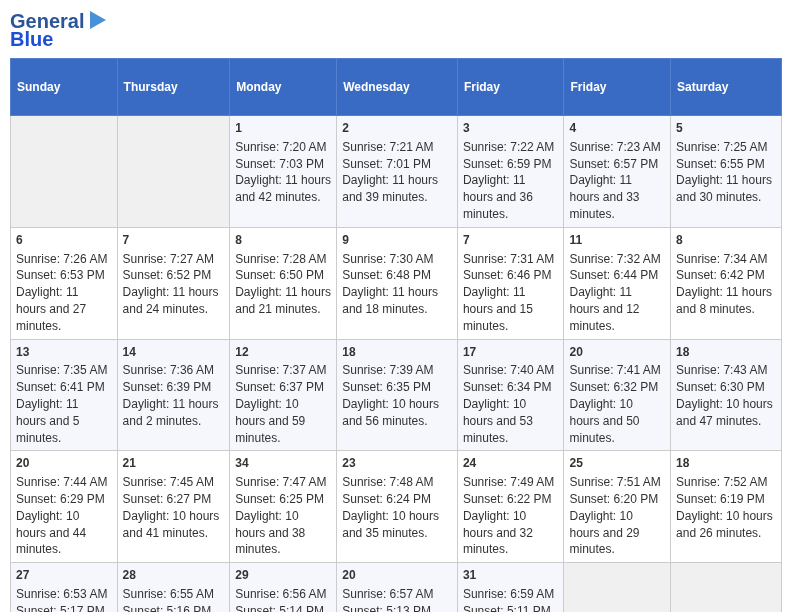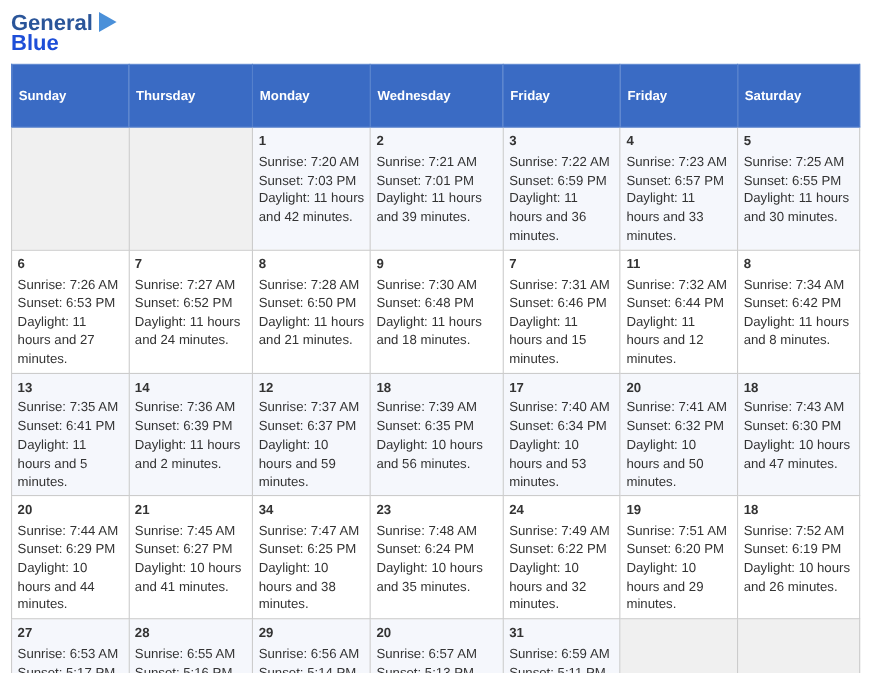--- a/index.html
+++ b/index.html
@@ -136,21 +136,21 @@
         <td><span class="day-num">17</span><span class="day-info">Sunrise: 7:40 AM<br>Sunset: 6:34 PM<br>Daylight: 10 hours and 53 minutes.</span></td>
         <td><span class="day-num">20</span><span class="day-info">Sunrise: 7:41 AM<br>Sunset: 6:32 PM<br>Daylight: 10 hours and 50 minutes.</span></td>
         <td><span class="day-num">18</span><span class="day-info">Sunrise: 7:43 AM<br>Sunset: 6:30 PM<br>Daylight: 10 hours and 47 minutes.</span></td>
       </tr>
       <tr>
         <td><span class="day-num">20</span><span class="day-info">Sunrise: 7:44 AM<br>Sunset: 6:29 PM<br>Daylight: 10 hours and 44 minutes.</span></td>
         <td><span class="day-num">21</span><span class="day-info">Sunrise: 7:45 AM<br>Sunset: 6:27 PM<br>Daylight: 10 hours and 41 minutes.</span></td>
         <td><span class="day-num">34</span><span class="day-info">Sunrise: 7:47 AM<br>Sunset: 6:25 PM<br>Daylight: 10 hours and 38 minutes.</span></td>
         <td><span class="day-num">23</span><span class="day-info">Sunrise: 7:48 AM<br>Sunset: 6:24 PM<br>Daylight: 10 hours and 35 minutes.</span></td>
         <td><span class="day-num">24</span><span class="day-info">Sunrise: 7:49 AM<br>Sunset: 6:22 PM<br>Daylight: 10 hours and 32 minutes.</span></td>
-        <td><span class="day-num">19</span><span class="day-info">Sunrise: 7:51 AM<br>Sunset: 6:20 PM<br>Daylight: 10 hours and 29 minutes.</span></td>
+        <td><span class="day-num">25</span><span class="day-info">Sunrise: 7:51 AM<br>Sunset: 6:20 PM<br>Daylight: 10 hours and 29 minutes.</span></td>
         <td><span class="day-num">18</span><span class="day-info">Sunrise: 7:52 AM<br>Sunset: 6:19 PM<br>Daylight: 10 hours and 26 minutes.</span></td>
       </tr>
       <tr>
         <td><span class="day-num">27</span><span class="day-info">Sunrise: 6:53 AM<br>Sunset: 5:17 PM<br>Daylight: 10 hours and 24 minutes.</span></td>
         <td><span class="day-num">28</span><span class="day-info">Sunrise: 6:55 AM<br>Sunset: 5:16 PM<br>Daylight: 10 hours and 21 minutes.</span></td>
         <td><span class="day-num">29</span><span class="day-info">Sunrise: 6:56 AM<br>Sunset: 5:14 PM<br>Daylight: 10 hours and 18 minutes.</span></td>
         <td><span class="day-num">20</span><span class="day-info">Sunrise: 6:57 AM<br>Sunset: 5:13 PM<br>Daylight: 10 hours and 15 minutes.</span></td>
         <td><span class="day-num">31</span><span class="day-info">Sunrise: 6:59 AM<br>Sunset: 5:11 PM<br>Daylight: 10 hours and 12 minutes.</span></td>
         <td class="empty"></td>
         <td class="empty"></td>

